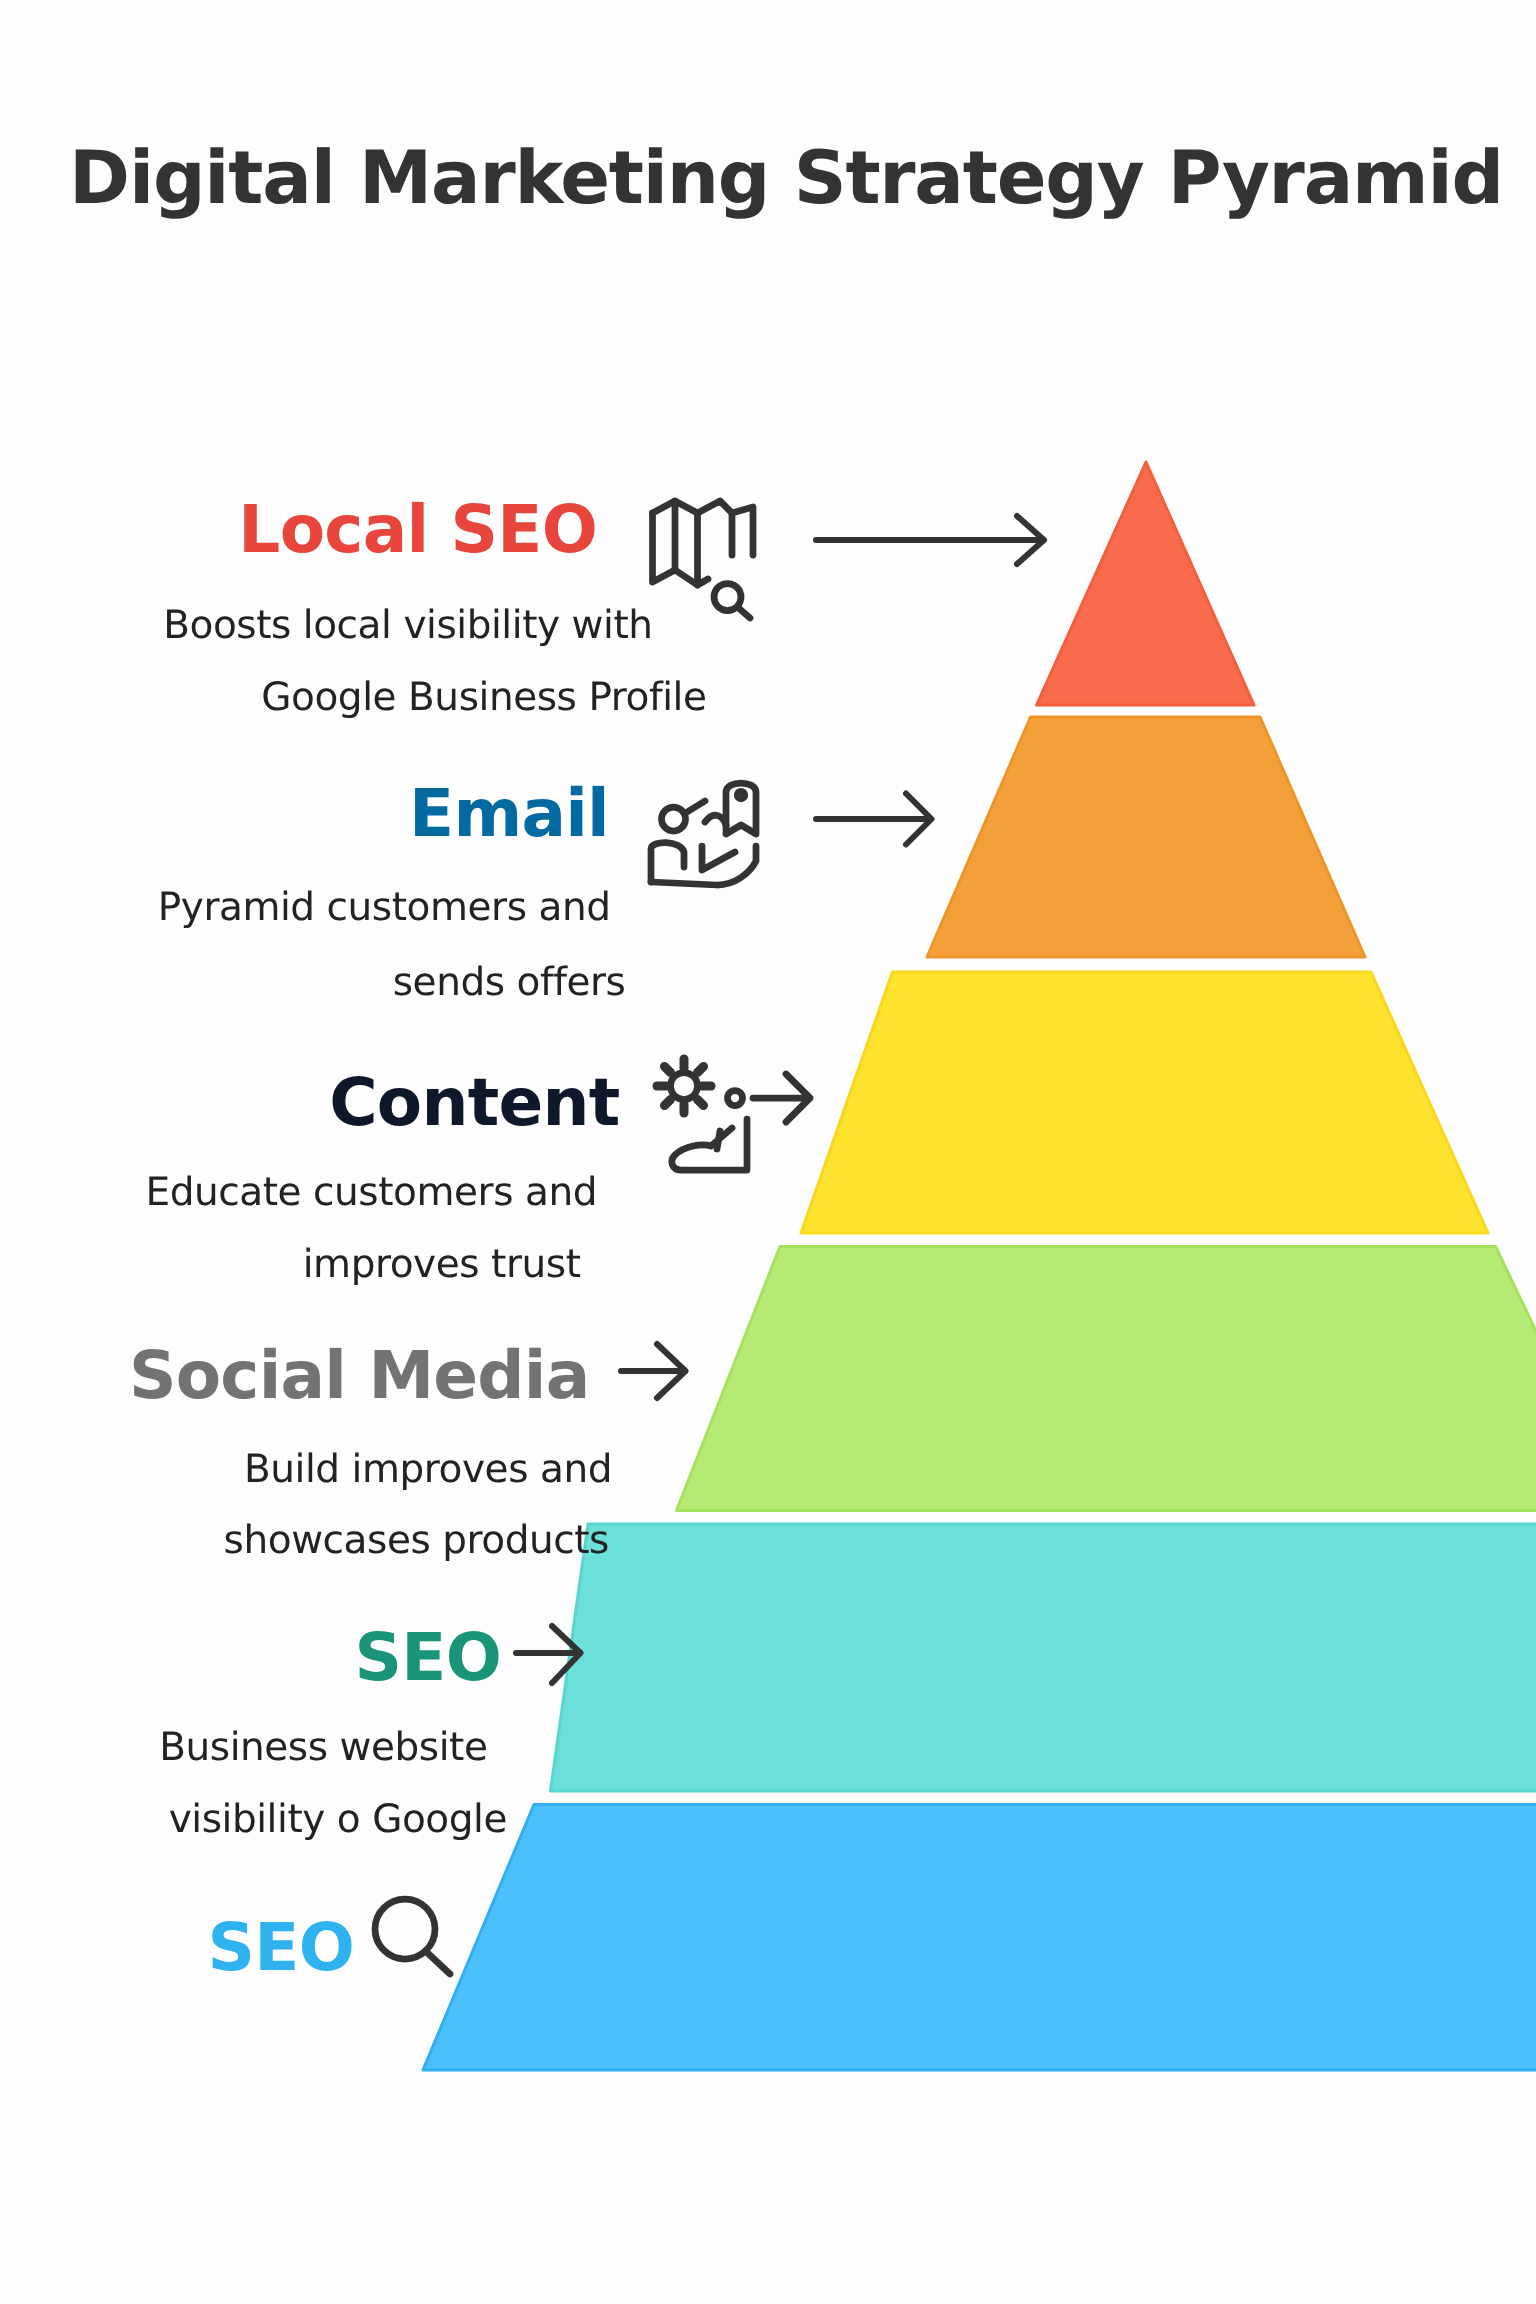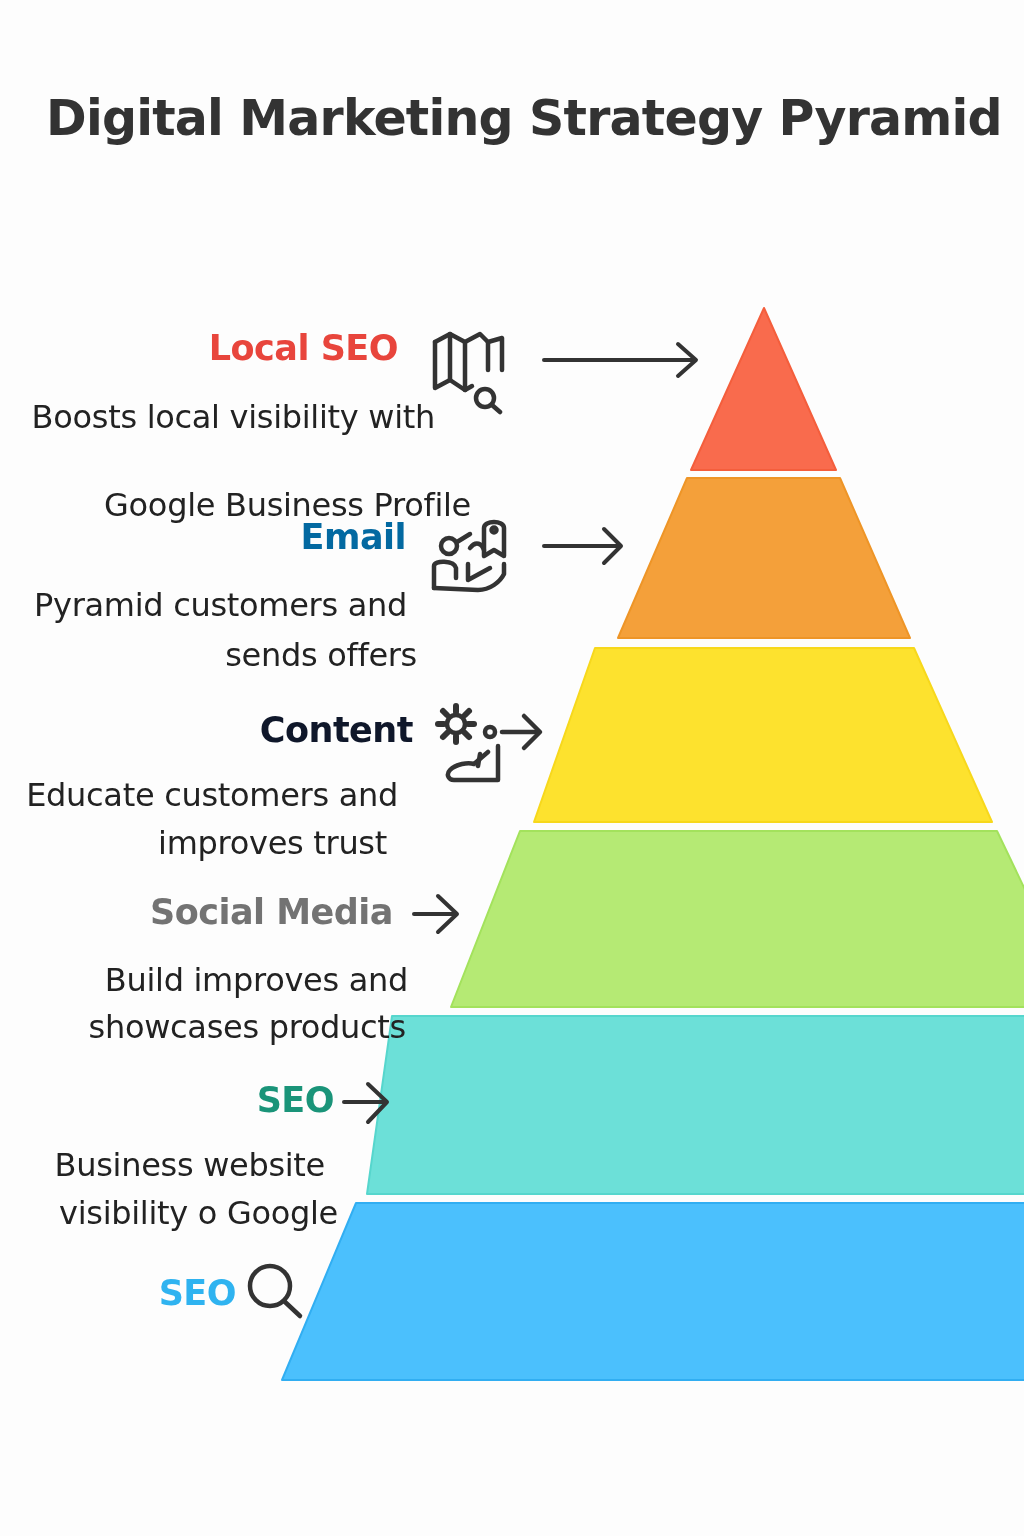--- a/index.html
+++ b/index.html
@@ -7,22 +7,22 @@
       width: 1024px; height: 1536px; overflow: hidden;
       background: #fdfdfd; position: relative;
       font-family: "DejaVu Sans", sans-serif; color: #222;
     }
     .title {
       position: absolute; left: 0; top: 90px; width: 1048px; text-align: center;
       font-size: 49px; font-weight: bold; color: #333; letter-spacing: -0.8px;
       font-family: "DejaVu Sans", sans-serif;
     }
     svg.pyr { position: absolute; left: 0; top: 0; }
-    .lbl { position: absolute; font-weight: bold; font-size: 35px; text-align: right; white-space: nowrap; letter-spacing: -0.5px; }
-    .desc { position: absolute; font-size: 32px; color: #222; line-height: 48px; text-align: right; white-space: nowrap; letter-spacing: -0.3px; }
+    .lbl { position: absolute; font-weight: bold; font-size: 44px; text-align: right; white-space: nowrap; letter-spacing: -0.5px; }
+    .desc { position: absolute; font-size: 26px; color: #222; line-height: 48px; text-align: right; white-space: nowrap; letter-spacing: -0.3px; }
     .ic { position: absolute; }
   </style>
 </head>
 <body>
 
 <div class="title">Digital Marketing Strategy Pyramid</div>
 
 <svg class="pyr" width="1024" height="1536" viewBox="0 0 1024 1536">
 
   <polygon points="764,308 836,470 691,470" fill="#F96B4D" stroke="#F45E3C" stroke-width="2" stroke-linejoin="round"></polygon>
@@ -33,21 +33,21 @@
 
   <polygon points="520,831 997,831 1030,900 1030,1007 451,1007" fill="#B5EA74" stroke="#A3E25C" stroke-width="2" stroke-linejoin="round"></polygon>
 
   <polygon points="392,1016 1030,1016 1030,1194 367,1194" fill="#6CE0D8" stroke="#56D6CD" stroke-width="2" stroke-linejoin="round"></polygon>
 
   <polygon points="356,1203 1030,1203 1030,1380 282,1380" fill="#4BC0FD" stroke="#31AEF2" stroke-width="2" stroke-linejoin="round"></polygon>
 </svg>
 
 <div class="lbl" style="right: 626px; top: 328px; color: rgb(232, 69, 60);">Local SEO</div>
 <div class="desc" style="right:589px; top:393px;">Boosts local visibility with</div>
-<div class="desc" style="right:553px; top:441px;margin-top:40px;">Google Business Profile</div>
+<div class="desc" style="right:553px; top:441px;">Google Business Profile</div>
 <svg class="ic" style="left:430px; top:330px;" width="80" height="85" viewBox="0 0 80 85">
   <g fill="none" stroke="#333" stroke-width="4.5" stroke-linecap="round" stroke-linejoin="round">
     <path d="M5 12 L20 4 L35 12 L50 4 L58 12 L72 8 L72 40"></path>
     <path d="M5 12 L5 58 L20 50 L35 60 L42 56"></path>
     <path d="M20 4 L20 50"></path>
     <path d="M35 12 L35 60"></path>
     <path d="M58 12 L58 40"></path>
     <circle cx="55" cy="68" r="9"></circle>
     <path d="M62 75 L70 82"></path>
   </g>

